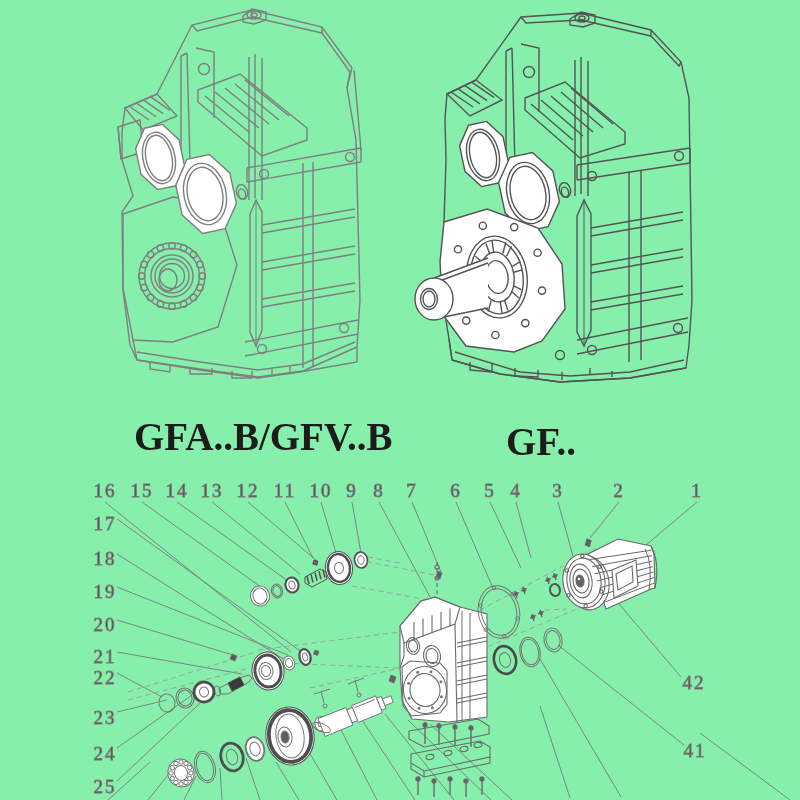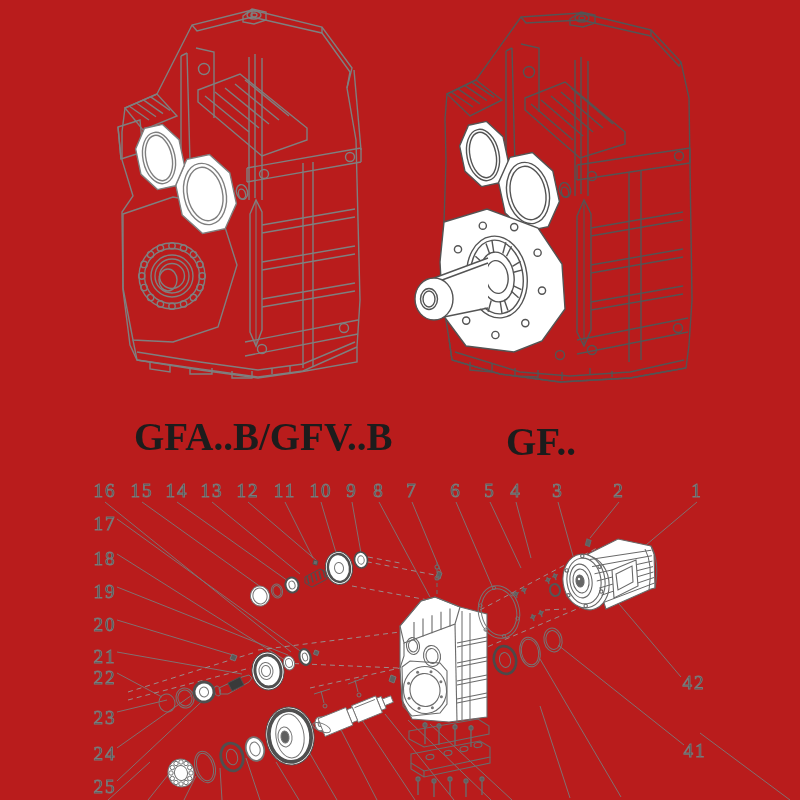--- a/index.html
+++ b/index.html
@@ -1,15 +1,15 @@
 <!DOCTYPE html>
 <html><head><meta charset="utf-8">
 <style>
 html,body{margin:0;padding:0;background:#ffffff;}
-#page{width:800px;height:800px;position:relative;background:#b91c1c;overflow:hidden;text-align:right;}
+#page{width:800px;height:800px;position:relative;background:#86efac;overflow:hidden;text-align:right;}
 svg{filter:blur(0.4px);}
 </style></head>
 <body>
 <div id="page">
 <svg width="800" height="800" viewBox="0 0 800 800">
 <g stroke="#7f7f7f" fill="none" stroke-width="1.4">
         <path d="M252,10 L322,27 L352,68 L347,88 L356,140 L360,300 L357,347 L357,362 L300,372 L258,378 L200,370 L137,360 L130,345 L123,290 L122,212 L133,196 L122,160 L122,132 L125,108 L157,94 L192,25 Z"></path>
         <path d="M243,16 L252,9 L266,12 L266,20 L254,24 L243,22 Z"></path>
         <ellipse cx="254" cy="15" rx="7" ry="4"></ellipse>
         <ellipse cx="254" cy="15" rx="3" ry="2"></ellipse>

